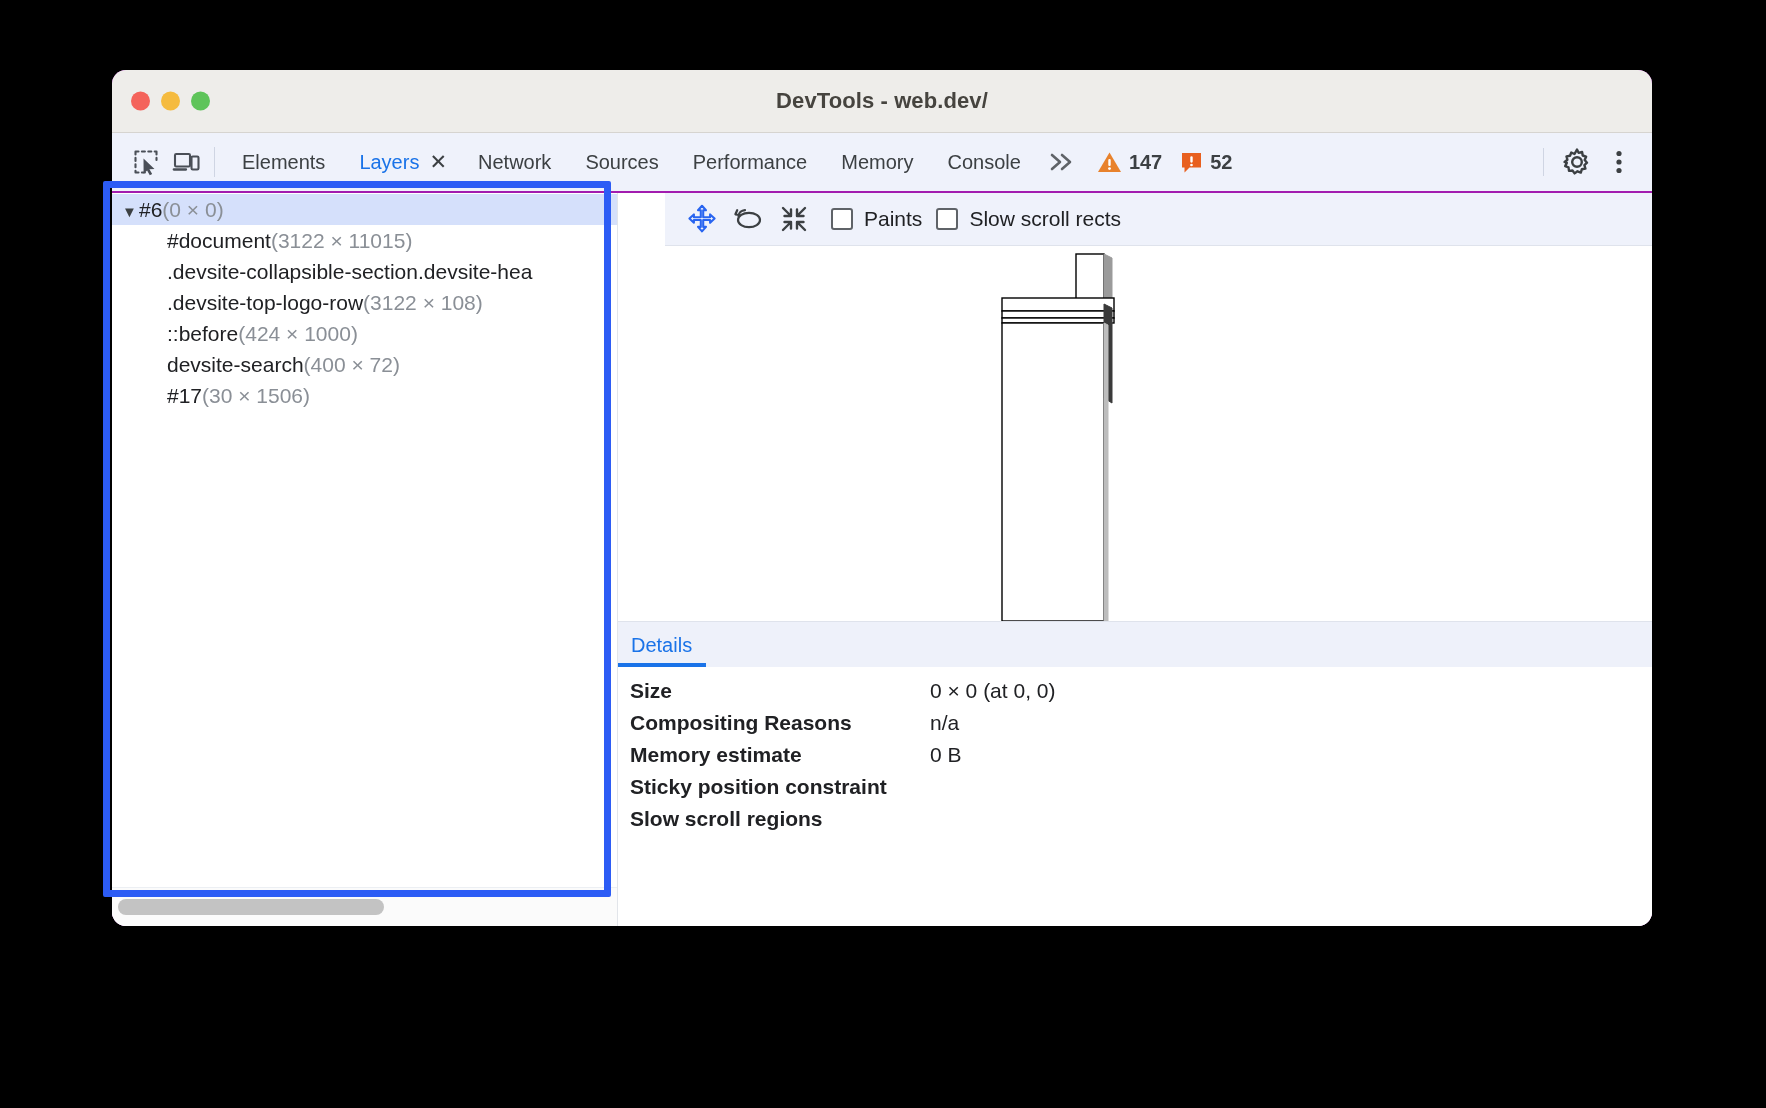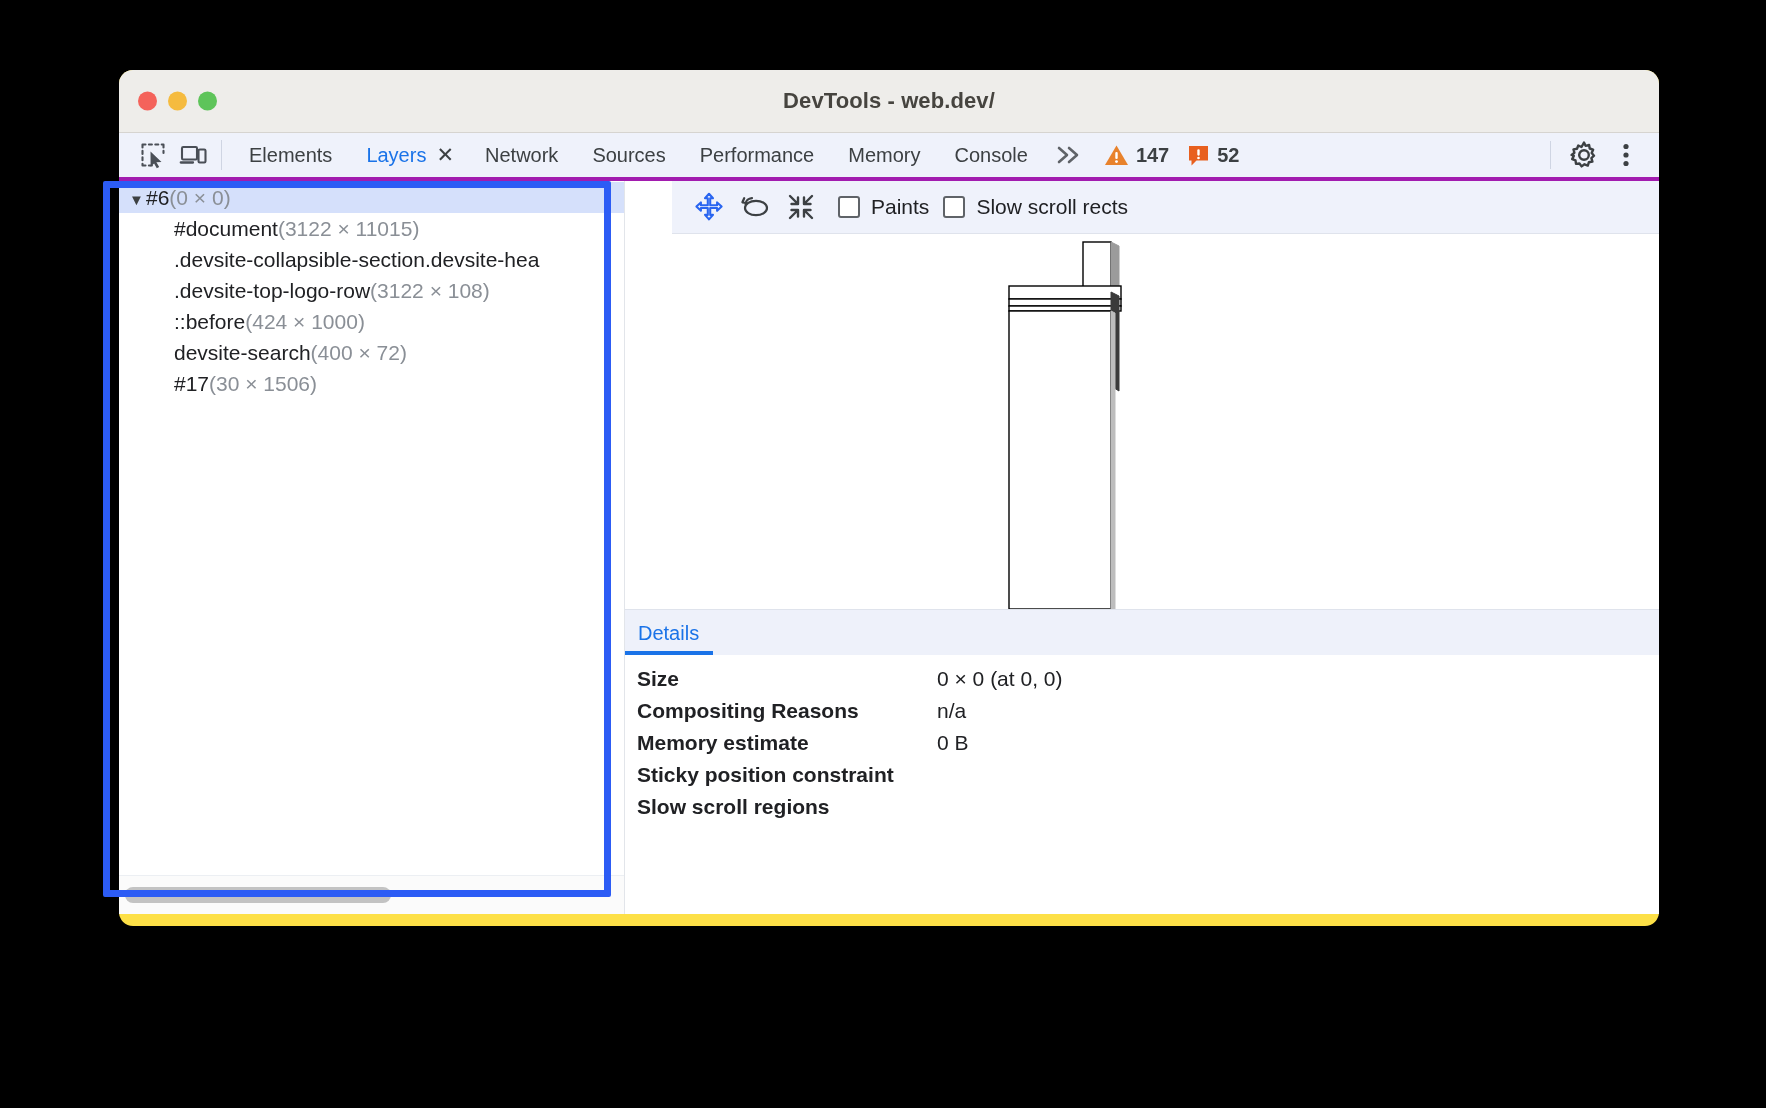--- a/index.html
+++ b/index.html
@@ -15,25 +15,25 @@
   #stage {
     position: relative;
     width: 1766px;
     height: 1108px;
     background: #000000;
   }
 
   
   .window {
     position: absolute;
-    left: 119px;
+    left: 112px;
     top: 70px;
     width: 1540px;
     height: 856px;
-    background: #fde047;
+    background: #d946ef;
     border-radius: 14px;
     overflow: hidden;
     box-shadow: 0 10px 40px rgba(0,0,0,0.45);
   }
 
   
   .titlebar {
     position: relative;
     height: 62px;
     background: #eeedea;
@@ -63,23 +63,23 @@
     width: 100%;
     text-align: center;
     font-size: 22px;
     font-weight: bold;
     color: #46443f;
     letter-spacing: .1px;
   }
 
   
   .tabbar {
-    height: 48px;
+    height: 60px;
     background: #eff2fb;
-    border-bottom: 4px solid #a21caf;
+    border-bottom: 2px solid #a21caf;
     display: flex;
     align-items: center;
     padding: 0 12px 0 14px;
     box-sizing: border-box;
   }
   .tb-icon {
     width: 40px;
     height: 40px;
     display: flex;
     align-items: center;

